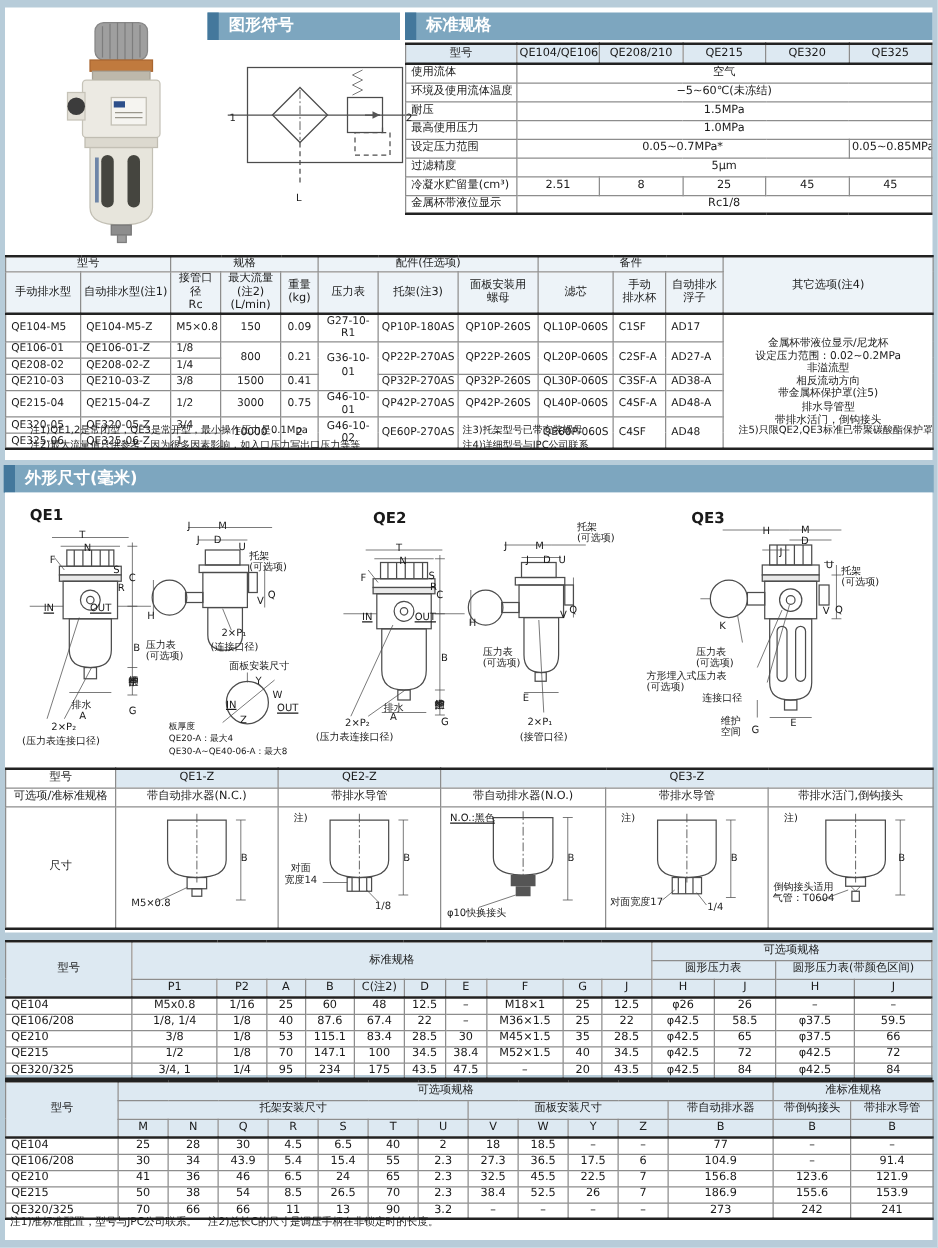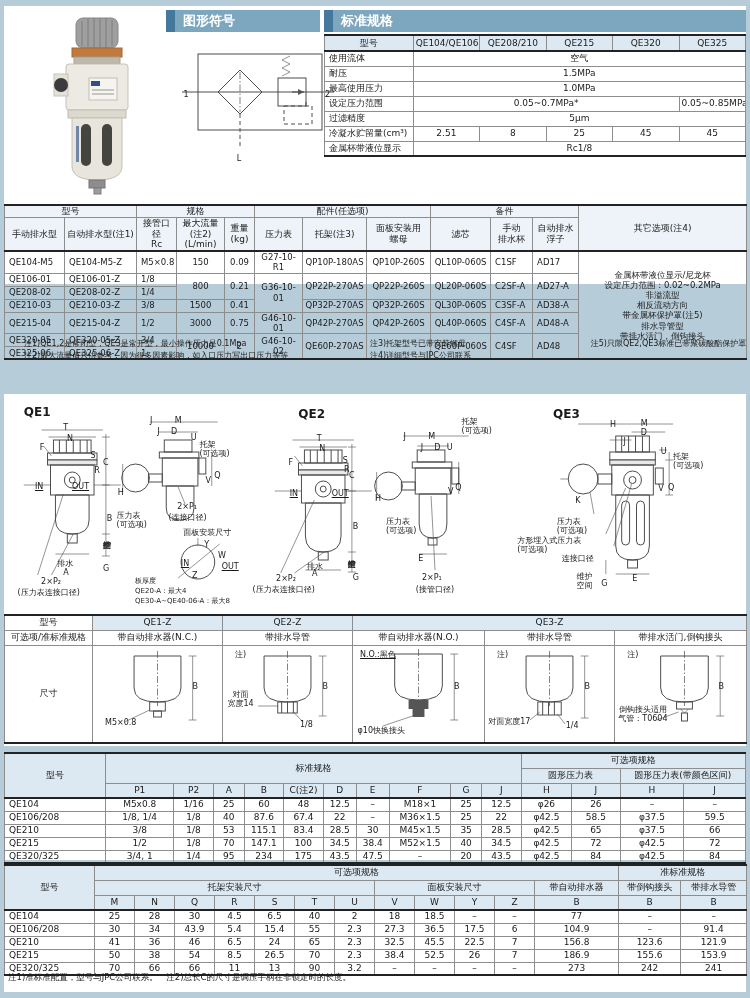--- a/index.html
+++ b/index.html
@@ -1,18 +1,18 @@
 <!DOCTYPE html>
 <html><head>
 <meta charset="utf-8">
 <style>
   html,body{margin:0;padding:0;}
   .page{position:relative;width:750px;height:998px;background:#b7ccd9;font-family:"DejaVu Sans",sans-serif;color:#1a1a1a;overflow:hidden;}
   .sheet{position:absolute;background:#fff;}
-  .sheet1{top:6px;left:4px;width:742px;height:278px;}
+  .sheet1{top:6px;left:4px;width:742px;height:362px;}
   .sheet2{top:394px;left:4px;width:742px;height:352px;}
   .sheet3{top:752px;left:4px;width:742px;height:108px;}
   .sheet4{top:864px;left:4px;width:742px;height:128px;}
   .bar{position:absolute;height:22px;background:#7da6bf;border-left:9px solid #44789c;color:#fff;font-weight:bold;font-size:13px;line-height:22px;padding-left:8px;box-sizing:border-box;}
   .bar-symbol{left:162px;top:4px;width:154px;}
   .bar-specs{left:320px;top:4px;width:422px;}
   .bar-dims{left:3px;top:372px;width:744px;}
   
   .t{border-collapse:collapse;table-layout:fixed;width:100%;border-top:2px solid #222;border-bottom:2px solid #222;}
   .t th,.t td{border:1px solid #8d8d8d;font-size:9px;font-weight:normal;text-align:center;vertical-align:middle;padding:0 2px;line-height:1.2;white-space:pre-line;overflow:hidden;}
@@ -135,20 +135,24 @@
             <th>QE320</th>
             <th>QE325</th>
           </tr>
         </thead>
         <tbody>
           <tr>
             <td class="lt">使用流体</td>
             <td colspan="5">空气</td>
           </tr>
           <tr>
+            <td class="lt">环境及使用流体温度</td>
+            <td colspan="5">−5~60℃(未冻结)</td>
+          </tr>
+          <tr>
             <td class="lt">耐压</td>
             <td colspan="5">1.5MPa</td>
           </tr>
           <tr>
             <td class="lt">最高使用压力</td>
             <td colspan="5">1.0MPa</td>
           </tr>
           <tr>
             <td class="lt">设定压力范围</td>
             <td colspan="4">0.05~0.7MPa*</td>
@@ -303,20 +307,23 @@
 
     <div class="notes">
       <div class="n1">注1)QE1,2是常闭型，QE3是常开型，最小操作压力是0.1Mpa
 注2)最大流量值只供参考，因为很多因素影响，如入口压力写出口压力等等</div>
       <div class="n2">注3)托架型号已带安装螺母
 注4)详细型号与JPC公司联系</div>
       <div class="n3">注5)只限QE2,QE3标准已带聚碳酸酯保护罩</div>
     </div>
   </div>
 
+  <div class="bar bar-dims">
+    <span>外形尺寸(毫米)</span>
+  </div>
 
   <div class="sheet sheet2">
     <div class="panels">
 
       <div class="panel">
         <span class="dwtitle" style="left:8%;top:5%;">QE1</span>
         <svg class="art" viewBox="0 0 250 218" preserveAspectRatio="none">
           <line x1="38" y1="36" x2="100" y2="36" class="thin"></line>
             <line x1="45" y1="43" x2="93" y2="43" class="thin"></line>
           <rect x="50" y="46" width="38" height="13"></rect>

